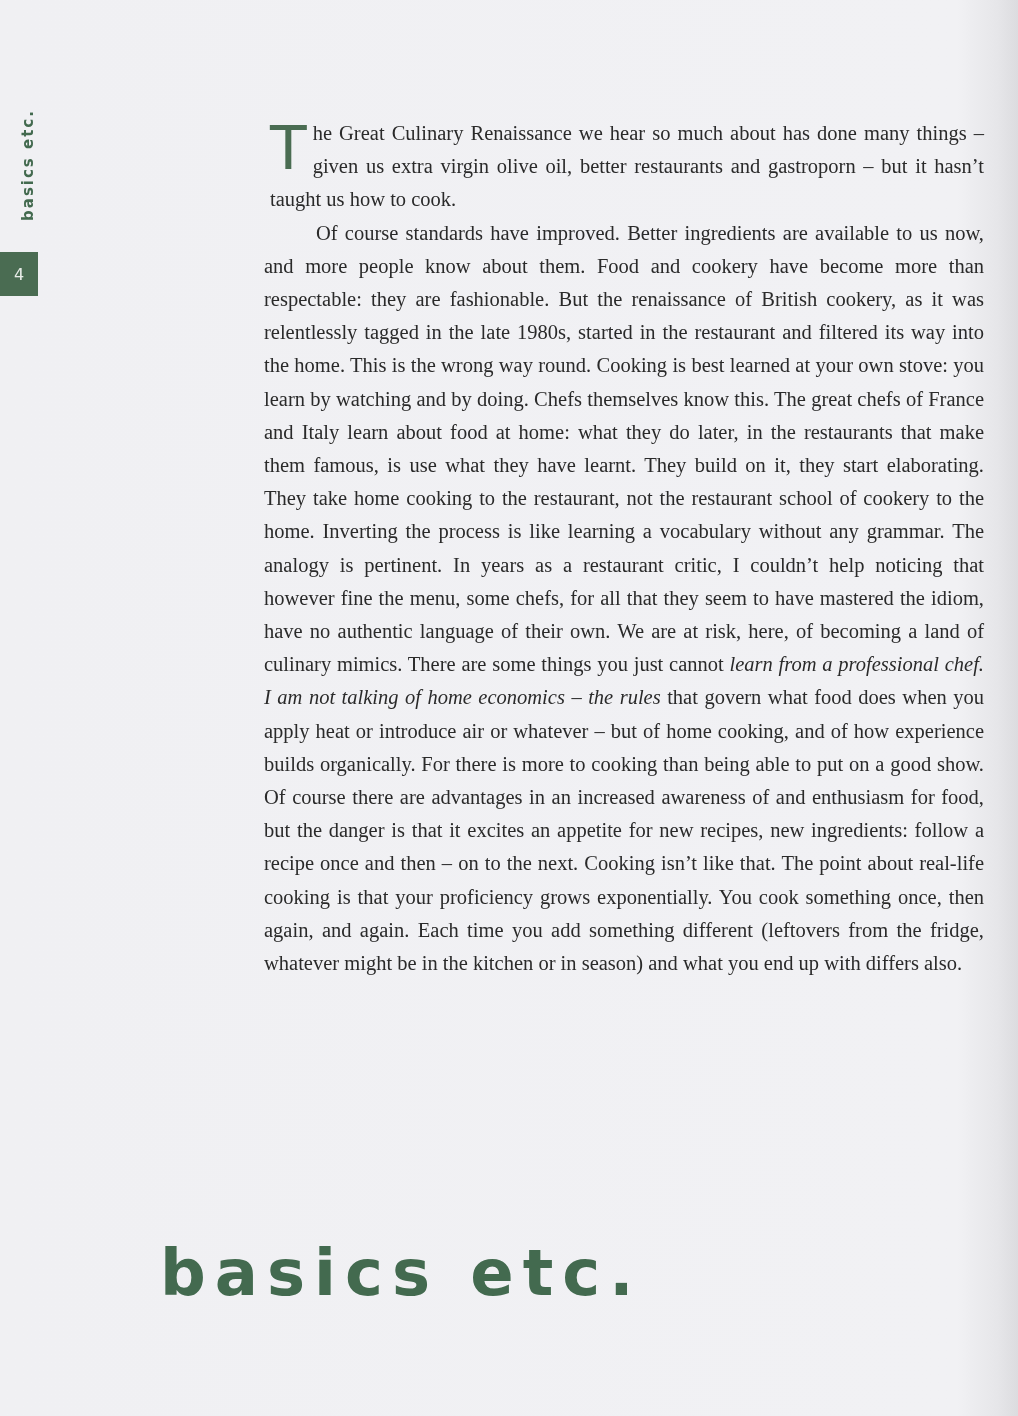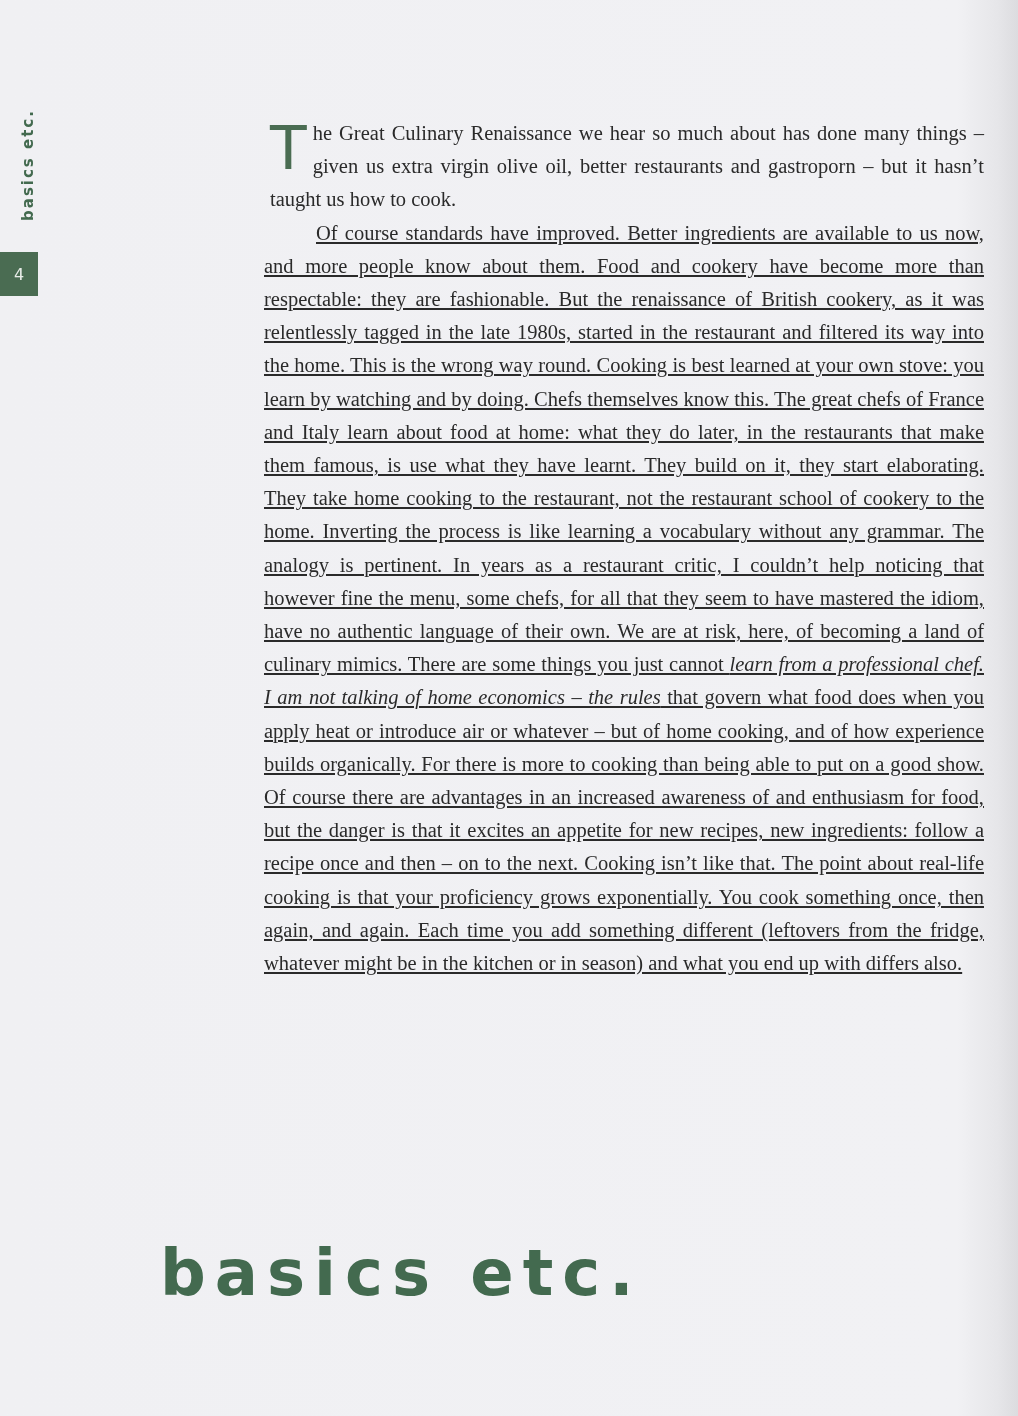--- a/index.html
+++ b/index.html
@@ -80,21 +80,20 @@
       color: #4a6c52;
       font-size: 60px;
       line-height: 50px;
       margin-top: 6px;
       margin-right: 6px;
       margin-left: 0px;
       font-weight: normal;
     }
     .p2 {
       text-indent: 52px;
-      text-decoration: underline;
     }
     .italic {
       font-style: italic;
     }
     .chapter-title {
       position: absolute;
       left: 160px;
       top: 1236px;
       font-family: "DejaVu Sans", sans-serif;
       font-weight: bold;

